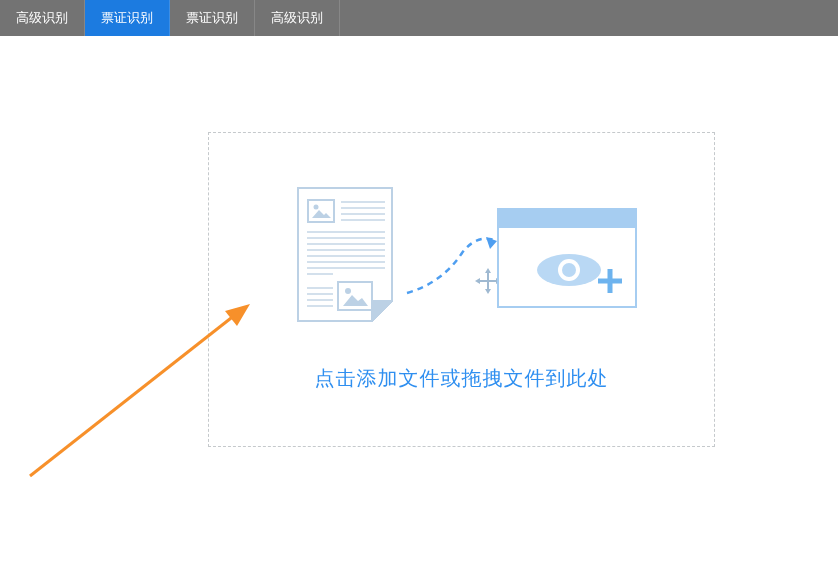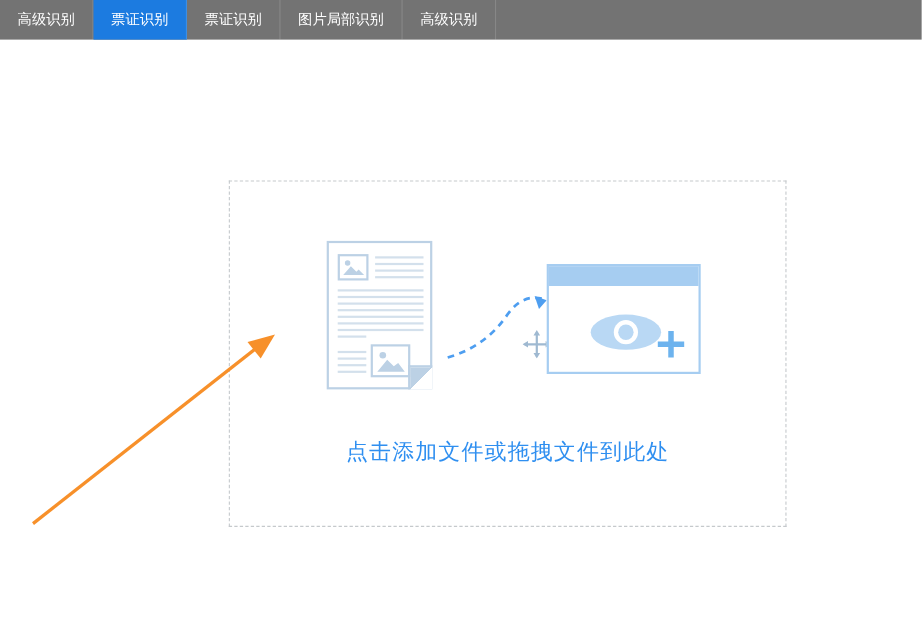--- a/index.html
+++ b/index.html
@@ -34,21 +34,21 @@
       background: #1c7be0;
     }
     .main-area {
       position: relative;
       width: 100%;
       height: calc(100% - 36px);
     }
     .drop-zone {
       position: absolute;
       left: 208px;
-      top: 128px;
+      top: 96px;
       width: 507px;
       height: 315px;
       border: 1px dashed #c5c9cc;
       background: #ffffff;
       display: flex;
       flex-direction: column;
       align-items: center;
       cursor: pointer;
     }
     .illustration {
@@ -145,23 +145,20 @@
 
 <div class="nav-bar">
   <div class="nav-tab">
     <span>高级识别</span>
   </div>
   <div class="nav-tab active">
     <span>票证识别</span>
   </div>
   <div class="nav-tab">
     <span>票证识别</span>
-  </div>
-  <div class="nav-tab">
-    <span>图片局部识别</span>
   </div>
   <div class="nav-tab">
     <span>高级识别</span>
   </div>
 </div>
 
 <div class="main-area">
 
   <div class="drop-zone">
     <div class="illustration">

